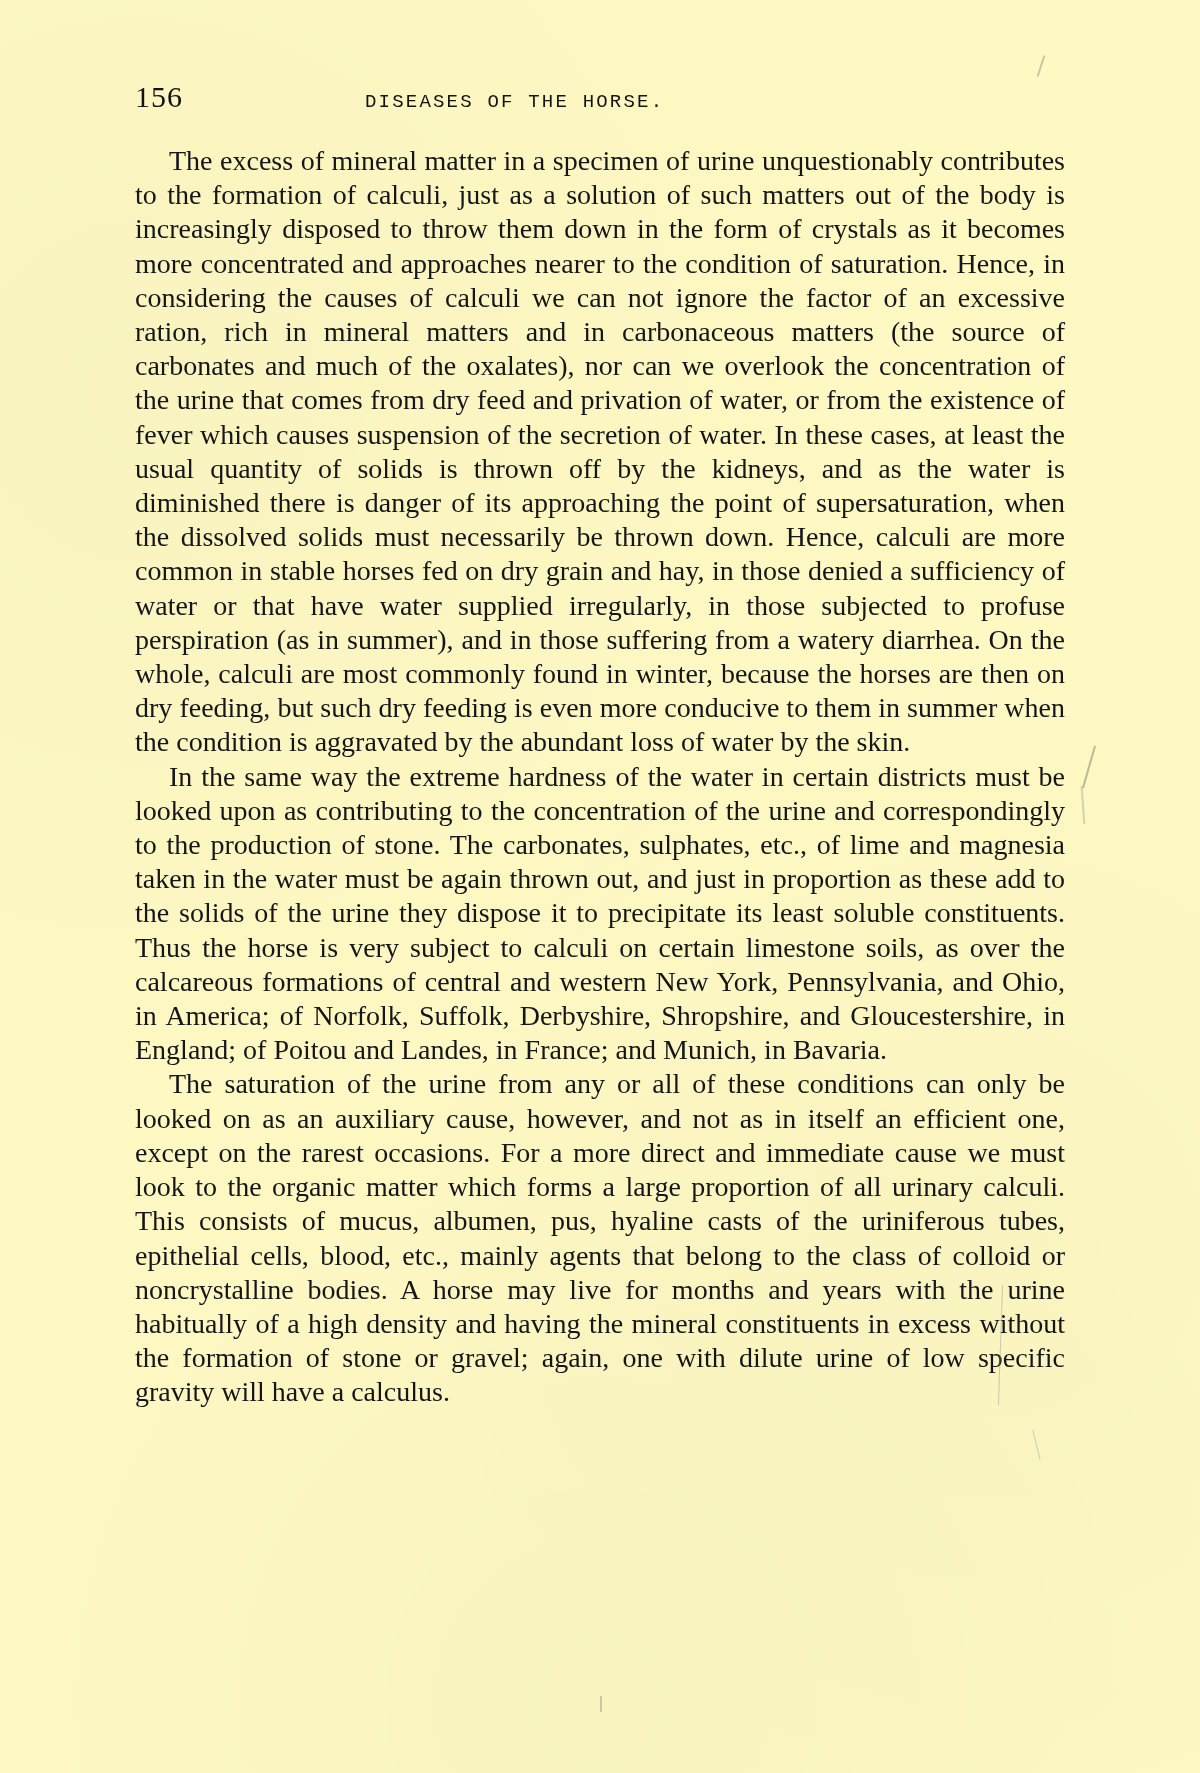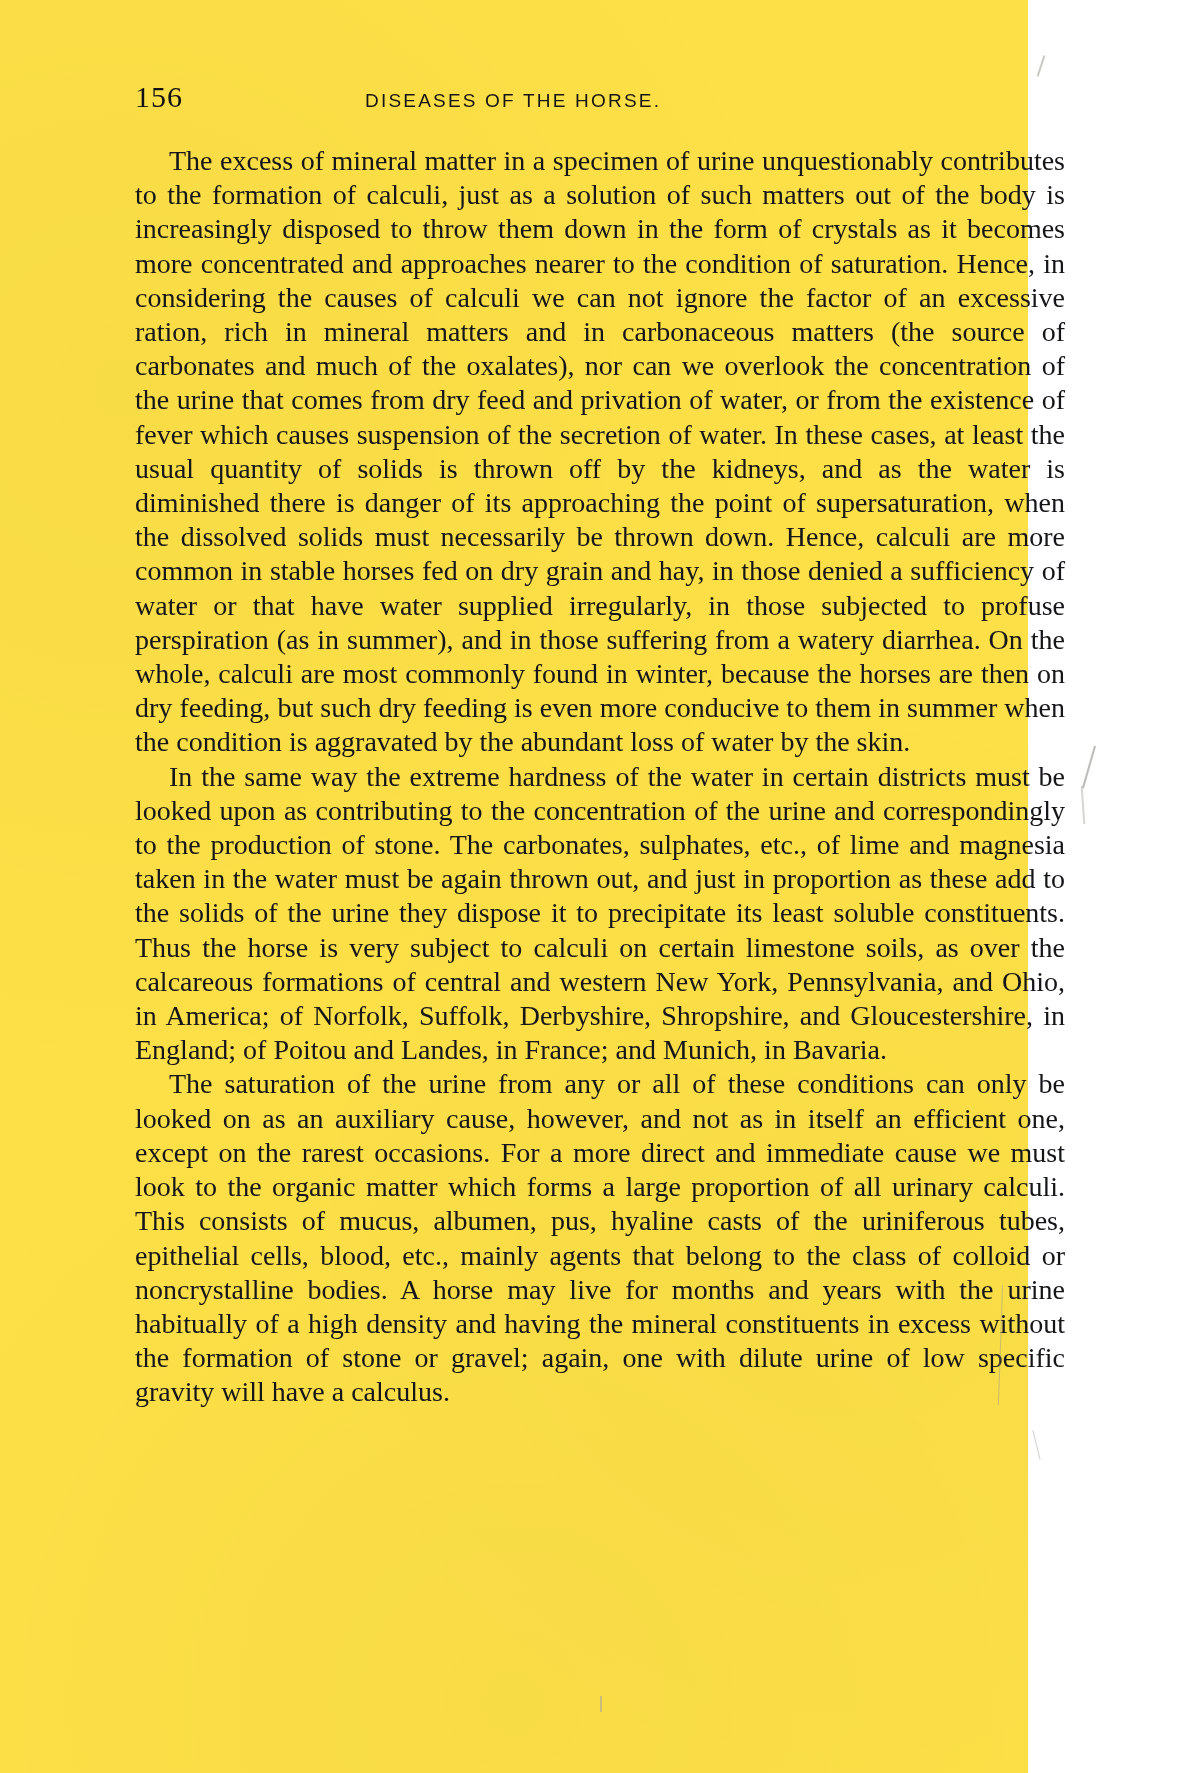--- a/index.html
+++ b/index.html
@@ -11,23 +11,23 @@
     width: 1200px;
     height: 1773px;
     font-family: "Liberation Serif", serif;
     color: #1a1a1a;
     position: relative;
     overflow: hidden;
   }
   .page {
     position: absolute;
     top: 0; left: 0;
-    width: 1028px;
+    width: 1200px;
     height: 1773px;
-    background: #fde047;
+    background: #fef9c3;
   }
   .page-inner {
     position: absolute;
     left: 135px;
     top: 80px;
     width: 930px;
   }
   .header {
     display: flex;
     align-items: baseline;
@@ -43,21 +43,21 @@
   }
   .running-head {
     flex: 1;
     text-align: left;
     font-size: 19px;
     letter-spacing: 2.2px;
     color: #141414;
     font-variant: small-caps;
     text-transform: uppercase;
     padding-left: 80px;
-    font-family: Liberation Sans, sans-serif;
+    font-family: Liberation Mono, monospace;
   }
   .body-text p {
     margin: 0;
     font-size: 28px;
     line-height: 34.2px;
     text-align: justify;
     text-justify: inter-word;
     text-indent: 34px;
     color: #15161a;
     -webkit-font-smoothing: none;

